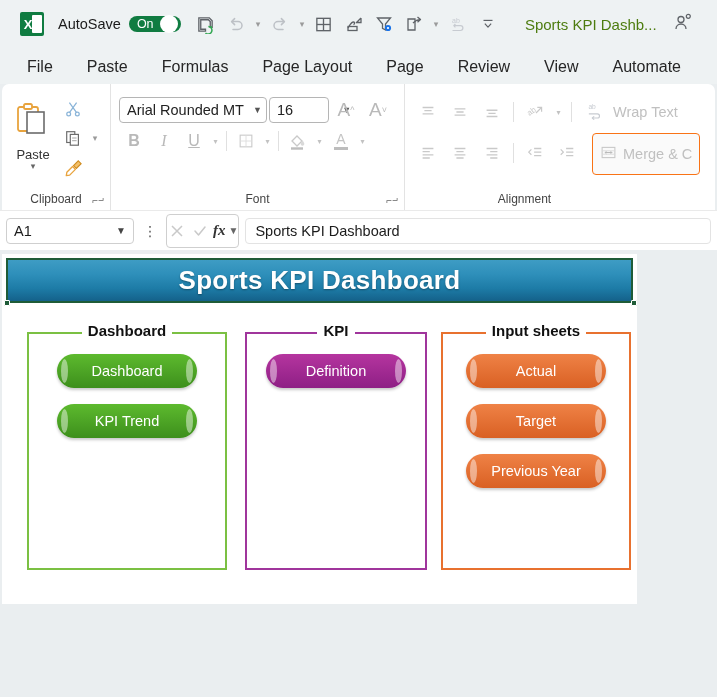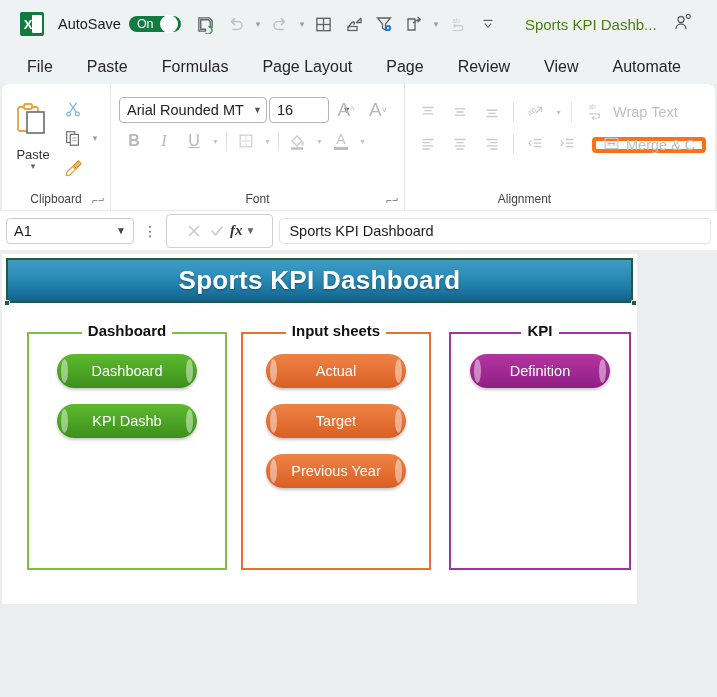--- a/index.html
+++ b/index.html
@@ -144,22 +144,22 @@
   .minicaret { width: 13px; height: 28px; display:flex;align-items:center;justify-content:center;color:#c2c2c2;font-size:8px;cursor:pointer;}
   .vsep { width:1px; height: 20px; background: #e0e0e0; margin: 0 4px; }
 
   
   .aligngrp { flex: 1; }
   .abtn { width: 30px; height: 27px; display:flex;align-items:center;justify-content:center;cursor:pointer;}
   .wrapbtn { display:flex; align-items:center; gap:8px; cursor:pointer; padding-left: 8px;}
   .wraptxt { font-size: 14.5px; color: #c0c0c0; white-space: nowrap;}
   .mergebtn {
     display:flex;align-items:center;gap:6px;
-    border:4px solid #f97316; border-radius:4px;
-    height:16px; padding: 0 7px; margin-left: 8px; margin-top: 3px;
+    border:1px solid #f97316; border-radius:4px;
+    height:42px; padding: 0 7px; margin-left: 8px; margin-top: 3px;
     cursor:pointer; background:#fafafa;
   }
   .mergetxt { font-size: 14.5px; color: #c0c0c0; white-space: nowrap;}
 
   
   .fbar {
     height: 40px; background: #fff;
     display: flex; align-items: center;
     padding: 0 6px; gap: 6px;
     border-top: 1px solid #eaeaea;
@@ -168,21 +168,21 @@
     width: 128px; height: 26px;
     border: 1px solid #cfcfcf; border-radius: 4px;
     background:#fff;
     display: flex; align-items: center; justify-content: space-between;
     padding: 0 7px; font-size: 14.5px; color:#1b1b1b; cursor: pointer;
   }
   .namebox .cv { font-size:10px; color:#444; }
   .vdots { color:#555; font-size:14px; padding: 0 3px; cursor:pointer; letter-spacing:0; }
   .fxgroup {
     display:flex; align-items:center; gap: 3px;
-    border:1px solid #cfcfcf; border-radius:4px; height:34px; padding: 0 17px;
+    border:1px solid #cfcfcf; border-radius:4px; height:34px; padding: 0 0;
     background: #fff;
   }
   .fxbtn { width:20px;height:22px;display:flex;align-items:center;justify-content:center;cursor:pointer;}
   .fxlabel { font-style: italic; font-weight: bold; font-size:15px; color:#333; font-family:"Liberation Serif", serif; cursor:pointer;}
   .fcontent {
     flex:1; height:26px;
     border:1px solid #e3e3e3; border-radius:4px; background:#fff;
     display:flex; align-items:center; padding: 0 9px;
     font-size: 14.5px; color: #1b1b1b;
     cursor: text;
@@ -610,47 +610,47 @@
     <div class="panels">
 
       <div class="panel" style="width:200px; margin-left:25px;">
         <div class="panel-box" style="border-color:#7bc043;"></div>
         <div class="panel-title">Dashboard</div>
         <div class="pills">
           <div class="pill" style="background:linear-gradient(to bottom,#5dba2e,#3d8f1c);">
             <span>Dashboard</span>
           </div>
           <div class="pill" style="background:linear-gradient(to bottom,#5dba2e,#3d8f1c);">
-            <span>KPI Dashb</span>
+            <span>KPI Trend</span>
+          </div>
+        </div>
+      </div>
+
+      <div class="panel" style="width:182px; margin-left:18px;">
+        <div class="panel-box" style="border-color:#a0359c;"></div>
+        <div class="panel-title">KPI</div>
+        <div class="pills">
+          <div class="pill" style="background:linear-gradient(to bottom,#b5359f,#8e1f85);">
+            <span>Definition</span>
           </div>
         </div>
       </div>
 
       <div class="panel" style="width:190px; margin-left:14px;">
         <div class="panel-box" style="border-color:#e8712f;"></div>
         <div class="panel-title">Input sheets</div>
         <div class="pills">
           <div class="pill" style="background:linear-gradient(to bottom,#ef8246,#d96023);">
             <span>Actual</span>
           </div>
           <div class="pill" style="background:linear-gradient(to bottom,#ef8246,#d96023);">
             <span>Target</span>
           </div>
           <div class="pill" style="background:linear-gradient(to bottom,#ef8246,#d96023);">
             <span>Previous Year</span>
           </div>
         </div>
       </div>
 
-      <div class="panel" style="width:182px; margin-left:18px;">
-        <div class="panel-box" style="border-color:#a0359c;"></div>
-        <div class="panel-title">KPI</div>
-        <div class="pills">
-          <div class="pill" style="background:linear-gradient(to bottom,#b5359f,#8e1f85);">
-            <span>Definition</span>
-          </div>
-        </div>
-      </div>
-
     </div>
   </div>
 
 </div>
 
 </body></html>

